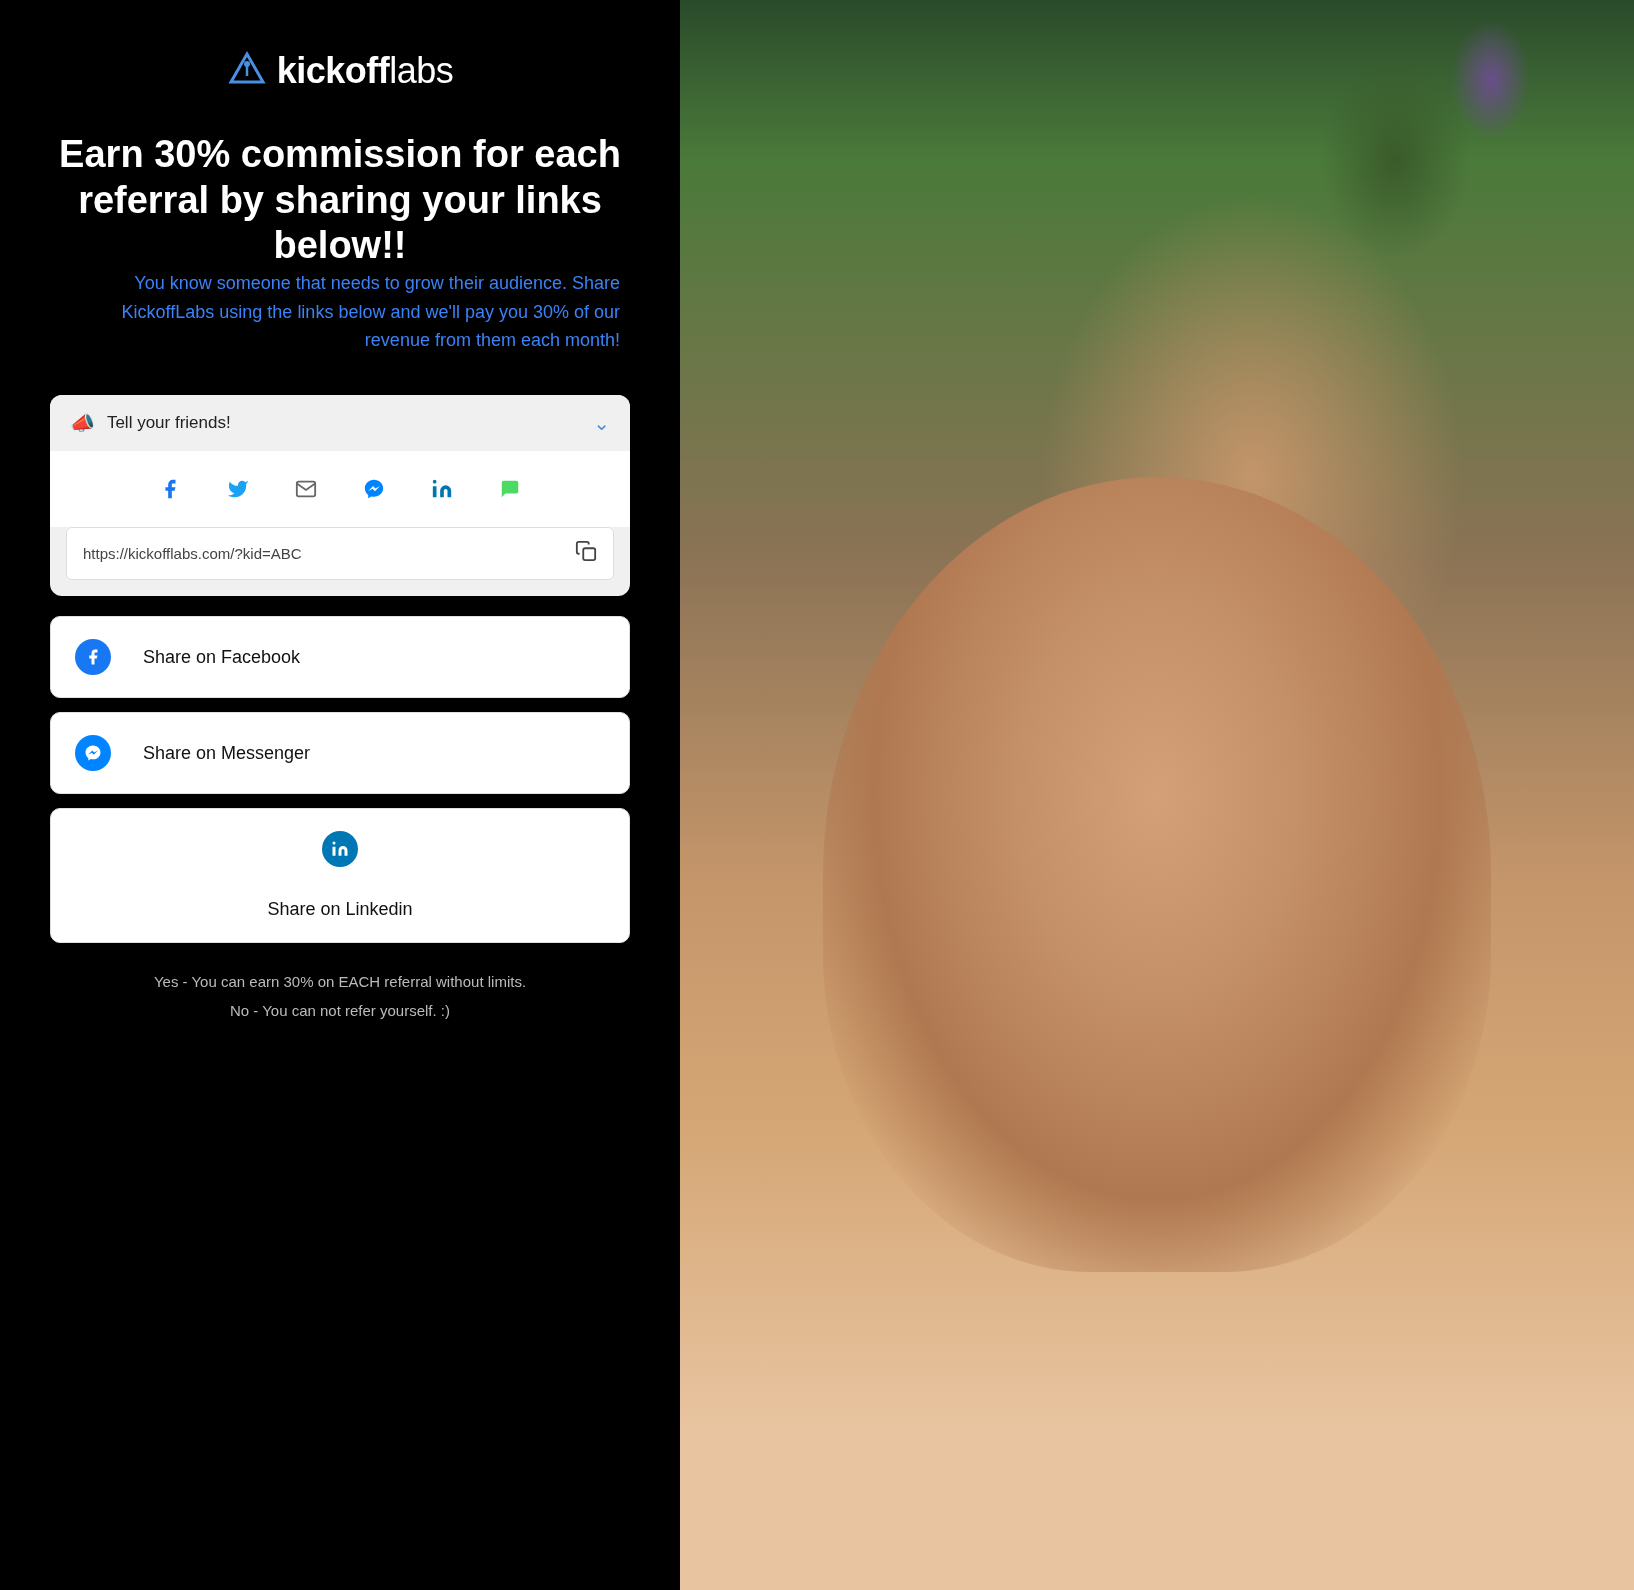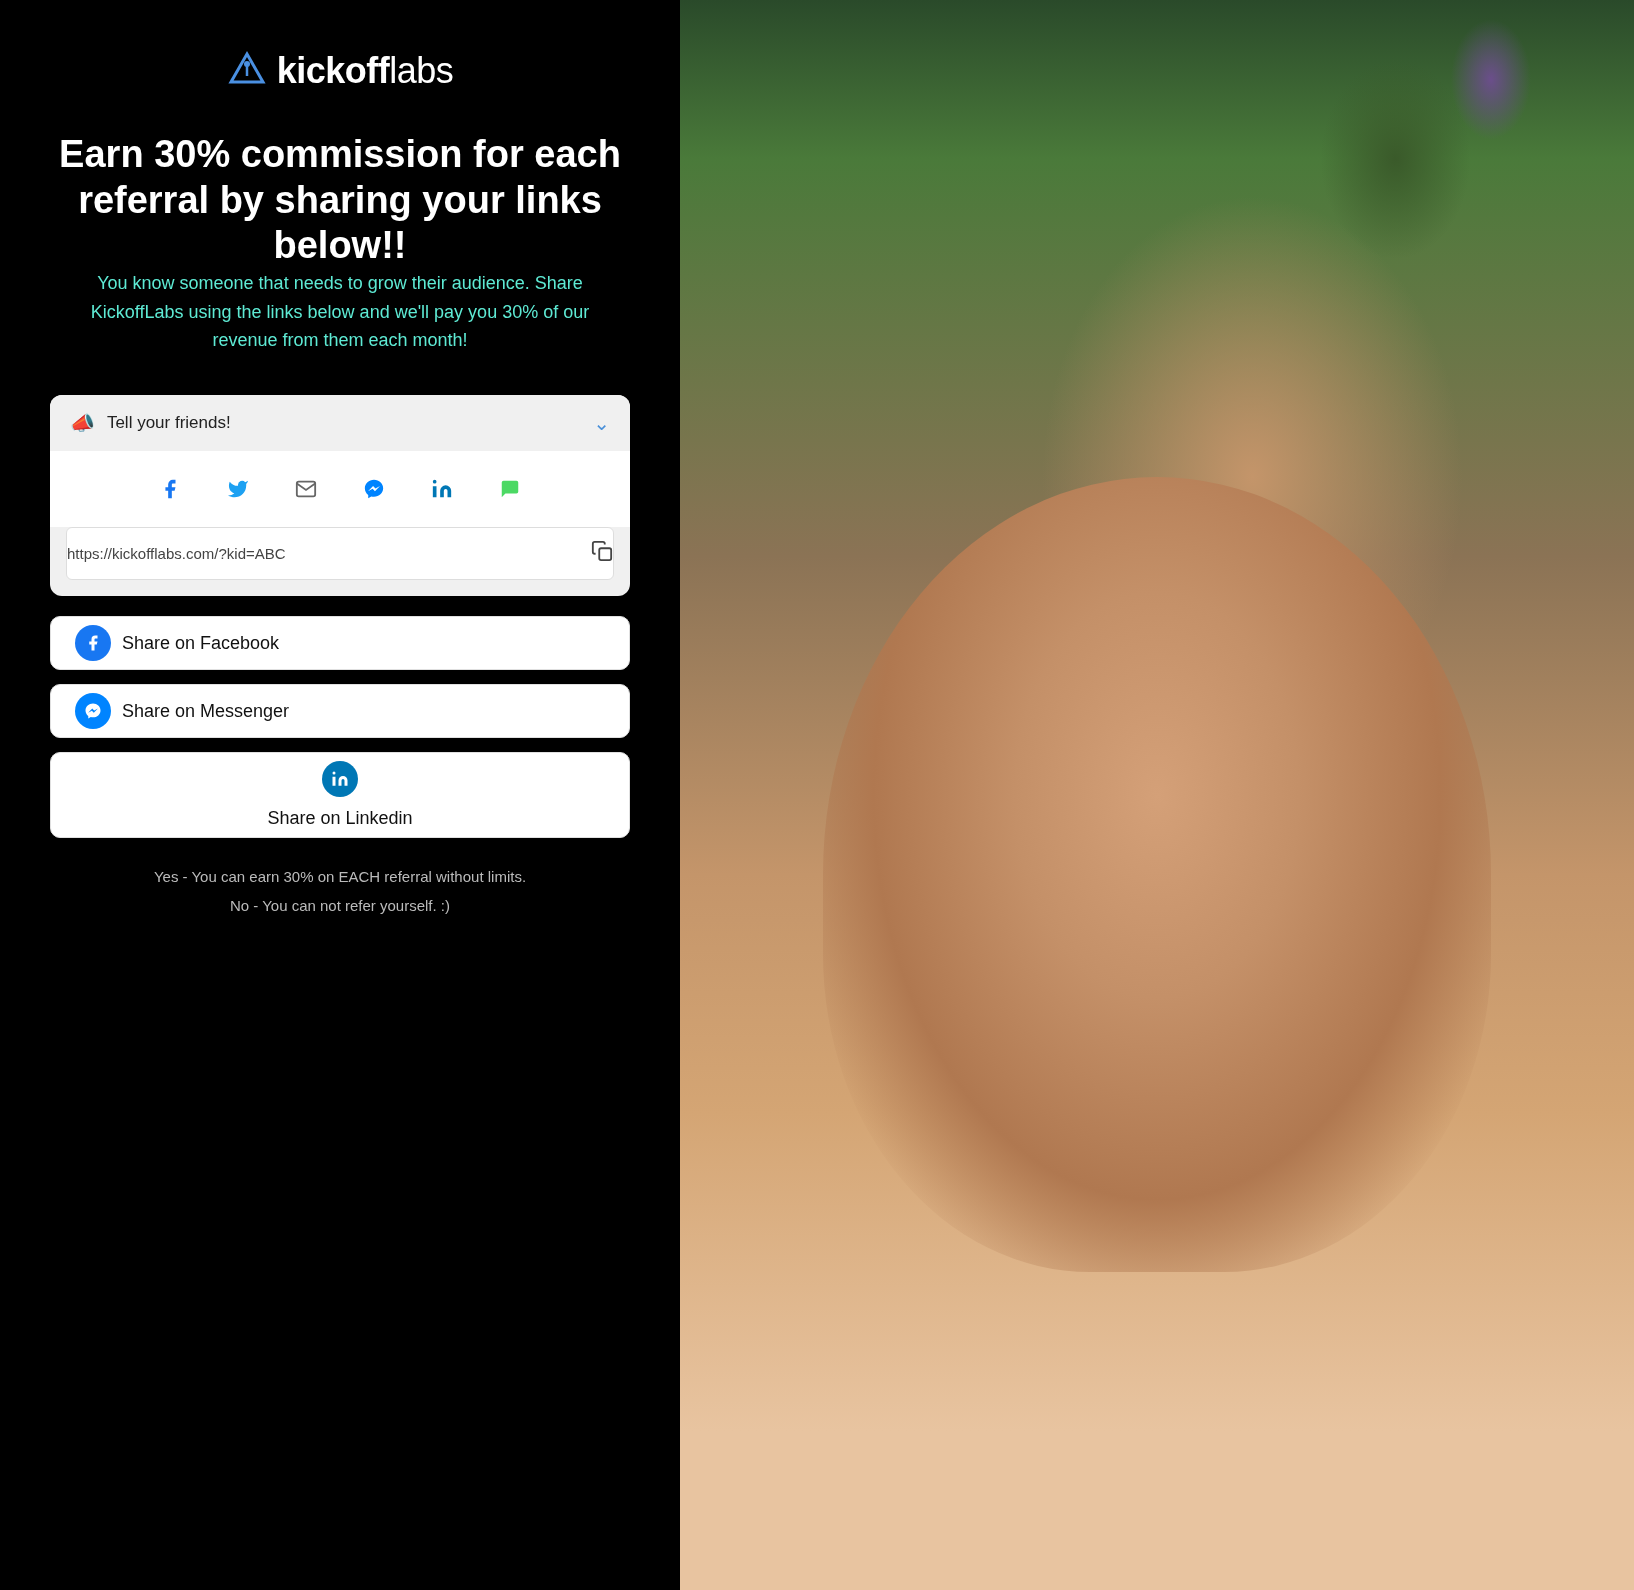--- a/index.html
+++ b/index.html
@@ -89,23 +89,23 @@
     .headline {
       font-size: 38px;
       font-weight: 800;
       text-align: center;
       line-height: 1.2;
       color: #fff;
     }
 
     .subtext {
       font-size: 18px;
-      text-align: center;
+      text-align: right;
       line-height: 1.6;
-      color: #5eead4;
+      color: #3b82f6;
       margin-bottom: 40px;
       max-width: 560px;
     }
 
     
     .share-widget {
       width: 100%;
       background: #f0f0f0;
       border-radius: 12px;
       overflow: hidden;
@@ -164,21 +164,21 @@
     .share-icon-tw { color: #1da1f2; }
     .share-icon-em { color: #666; }
     .share-icon-ms { color: #0084ff; }
     .share-icon-li { color: #0077b5; }
     .share-icon-sms { color: #4cd964; }
 
     .share-link-row {
       display: flex;
       align-items: center;
       justify-content: space-between;
-      padding: 12px 0;
+      padding: 12px 16px;
       background: #fff;
       margin: 0 16px 16px 16px;
       border: 1px solid #ddd;
       border-radius: 6px;
     }
 
     .share-link-text {
       font-size: 15px;
       color: #444;
     }
@@ -190,22 +190,22 @@
     }
 
     
     .share-btn {
       width: 100%;
       background: #fff;
       border: 1px solid #e0e0e0;
       border-radius: 10px;
       display: flex;
       align-items: center;
-      gap: 11px;
-      padding: 8px 24px;
+      gap: 32px;
+      padding: 22px 24px;
       margin-bottom: 14px;
       cursor: pointer;
       font-size: 18px;
       color: #111;
       font-weight: 400;
     }
 
     .share-btn:last-of-type {
       margin-bottom: 0;
       flex-direction: column;

